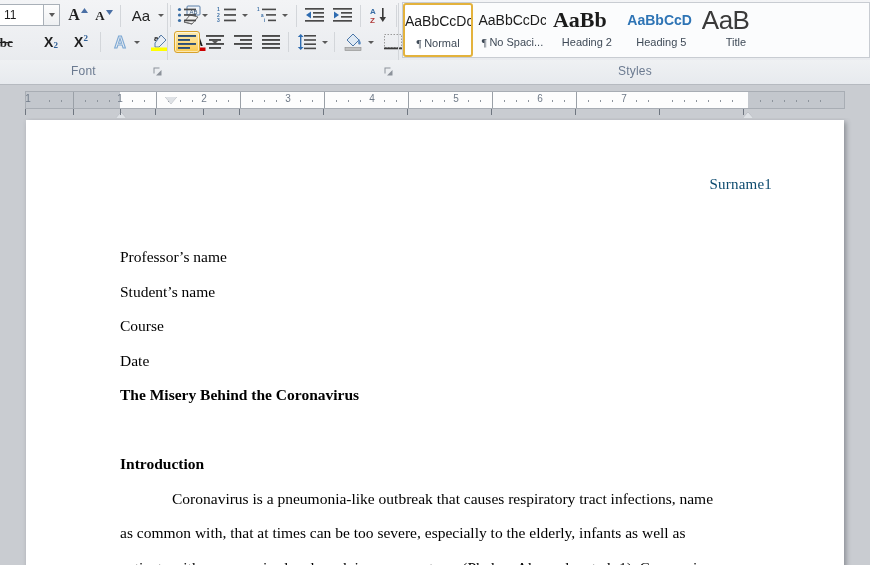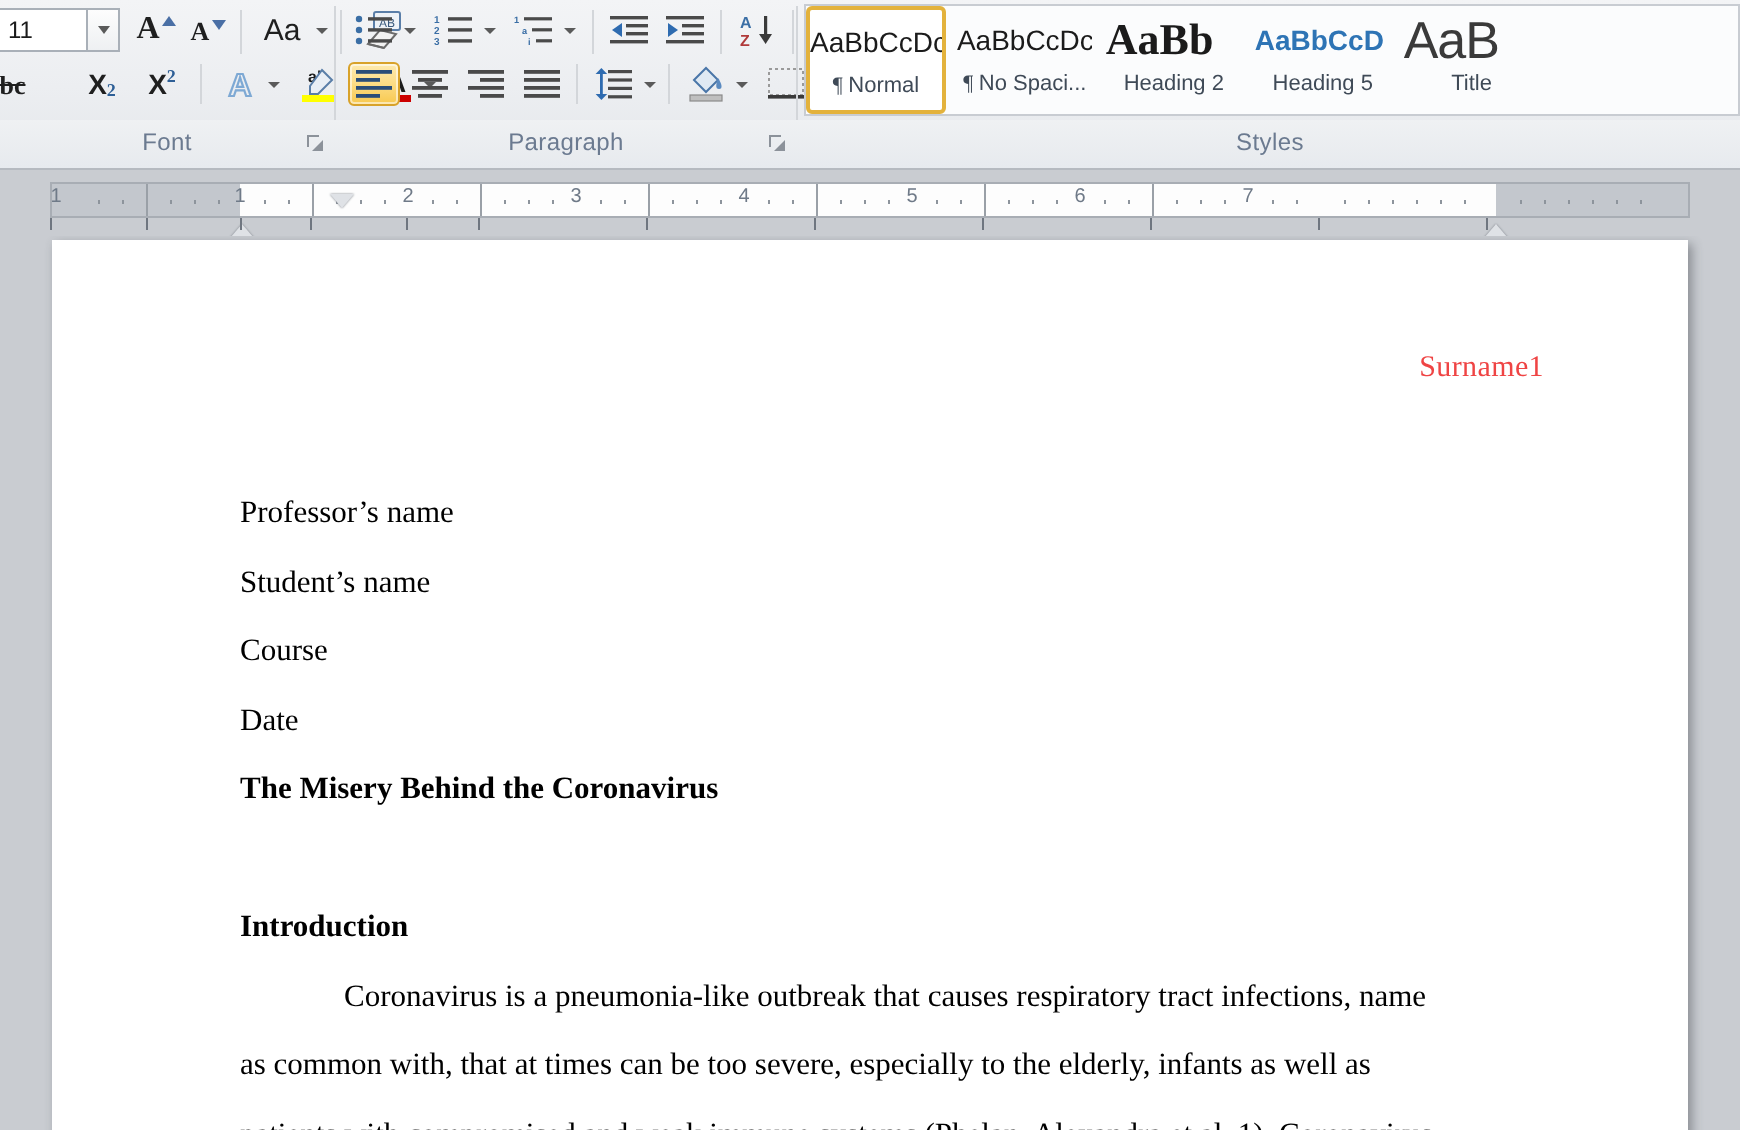--- a/index.html
+++ b/index.html
@@ -153,21 +153,21 @@
     position:absolute;left:0;top:118px;width:870px;height:447px;
     background:#c9ccd1;overflow:hidden;
   }
   .page{
     position:absolute;left:26px;top:2px;width:818px;height:460px;
     background:#ffffff;
     box-shadow:2px 2px 5px rgba(60,64,70,.45);
   }
   .doc-header{
     position:absolute;right:72px;top:56px;
-    font-family:"Liberation Serif",serif;font-size:15px;color:#ef4444;
+    font-family:"Liberation Serif",serif;font-size:15px;color:#0c4a6e;
     letter-spacing:.2px;
   }
   .doc-body{
     position:absolute;left:94px;top:120px;width:630px;
     font-family:"Liberation Serif",serif;font-size:15.5px;color:#000;
   }
   .ln{line-height:34.5px;white-space:nowrap;}
   .ln.b{font-weight:bold;}
   .ln.indent{text-indent:52px;}
   .gap{height:34.5px;}
@@ -458,21 +458,20 @@
     <div class="grp-label-row"></div>
 
     <div class="grp-label" style="left:0;width:167px;">Font</div>
     <div class="dlg-launcher" style="left:152px;">
       <svg width="11" height="11" viewBox="0 0 11 11">
           <path d="M1.5 1.5 h6 v1 h-5 v5 h-1 z" fill="#8c929a"></path>
           <path d="M9.5 9.5 L4 9.5 L9.5 4 Z" fill="#8c929a"></path>
         </svg>
     </div>
 
-    <div class="grp-label" style="left:168px;width:230px;">Paragraph</div>
     <div class="dlg-launcher" style="left:383px;">
       <svg width="11" height="11" viewBox="0 0 11 11">
           <path d="M1.5 1.5 h6 v1 h-5 v5 h-1 z" fill="#8c929a"></path>
           <path d="M9.5 9.5 L4 9.5 L9.5 4 Z" fill="#8c929a"></path>
         </svg>
     </div>
 
     <div class="grp-label" style="left:400px;width:470px;">Styles</div>
   </div>
 

